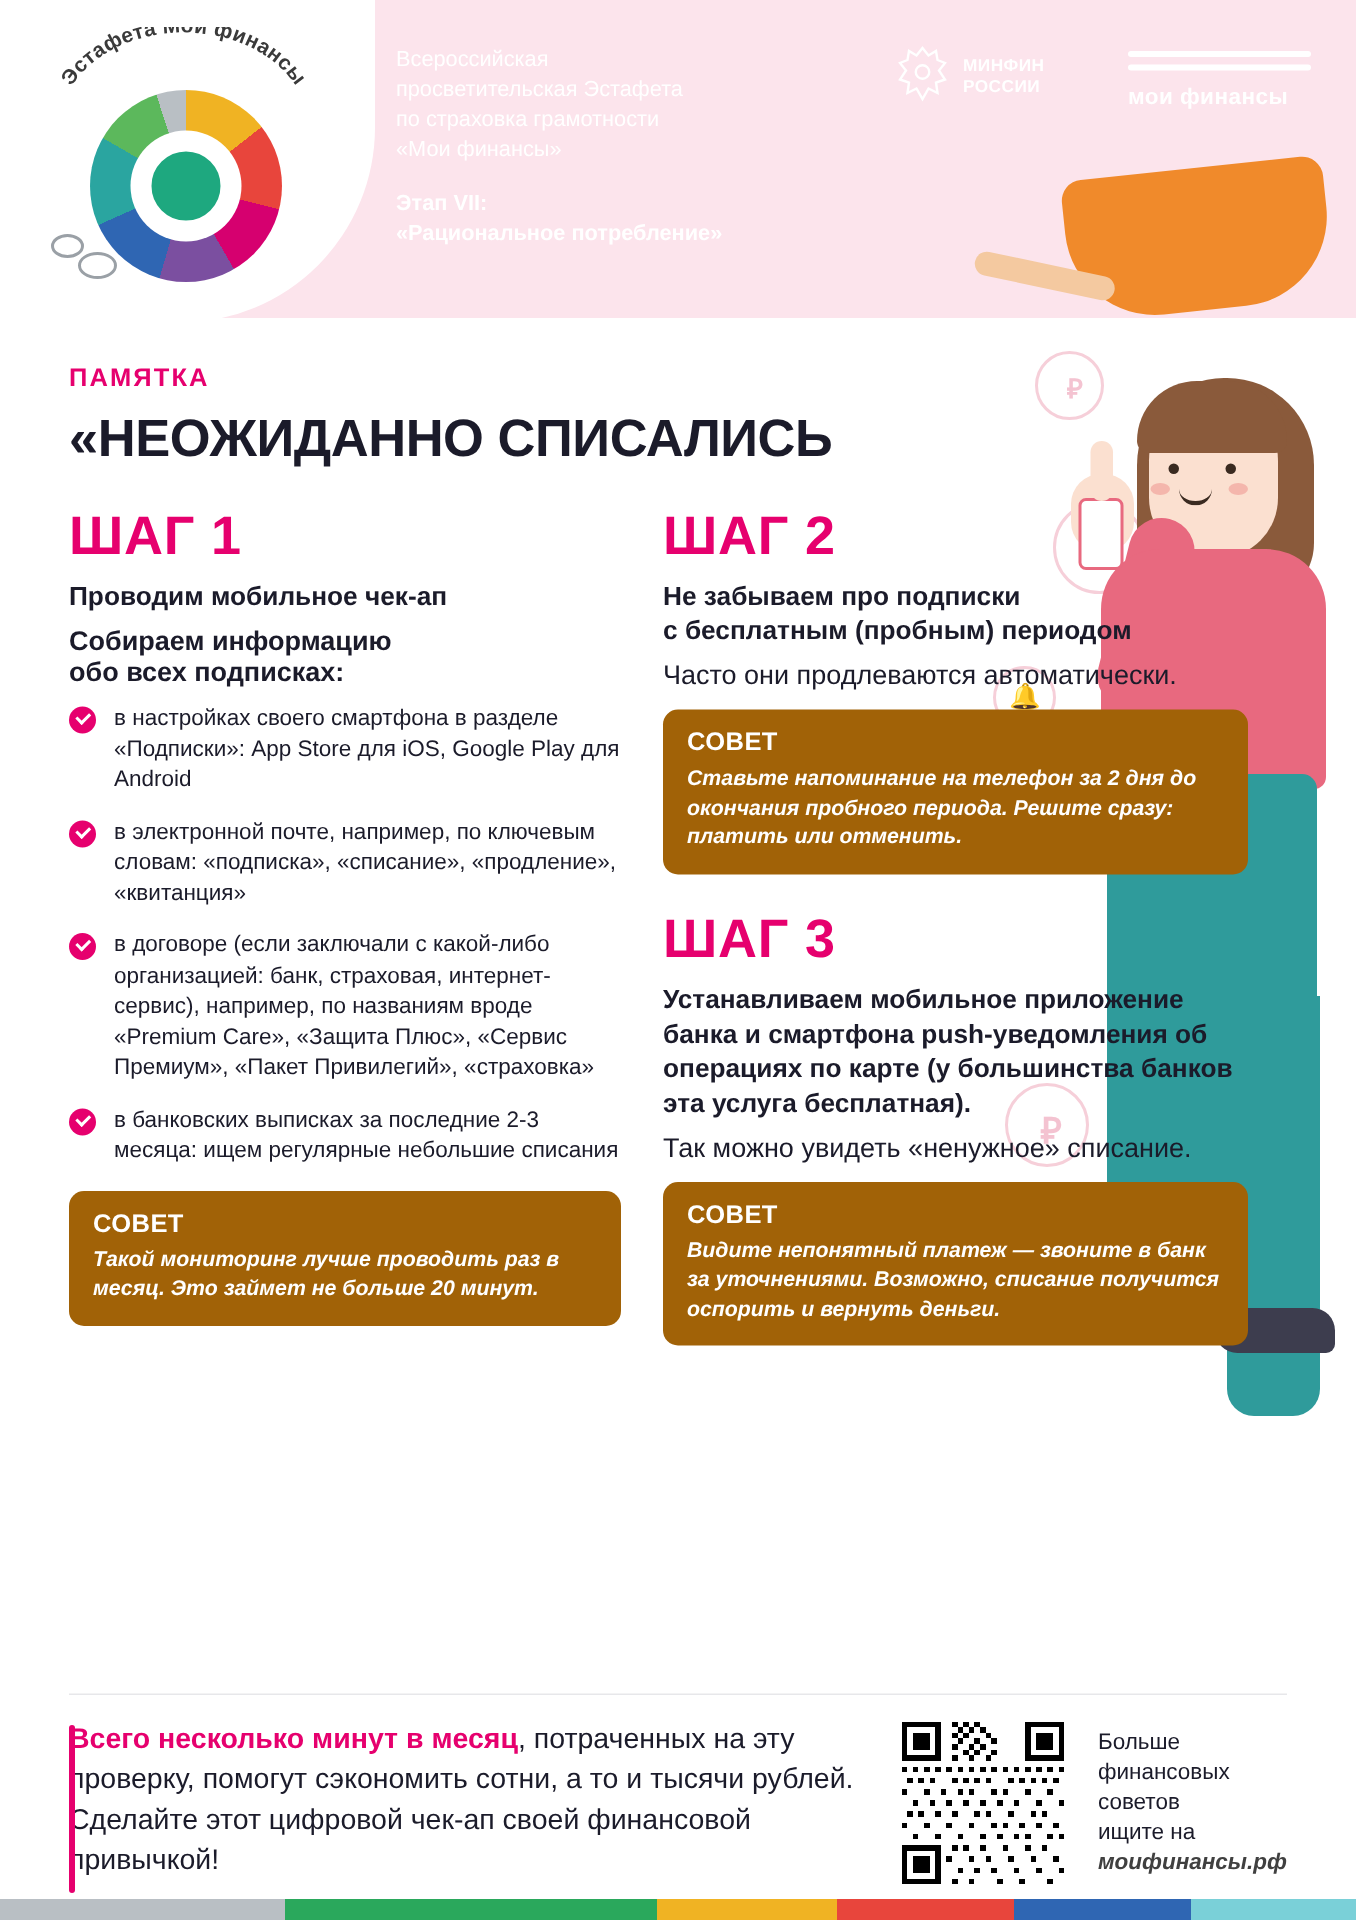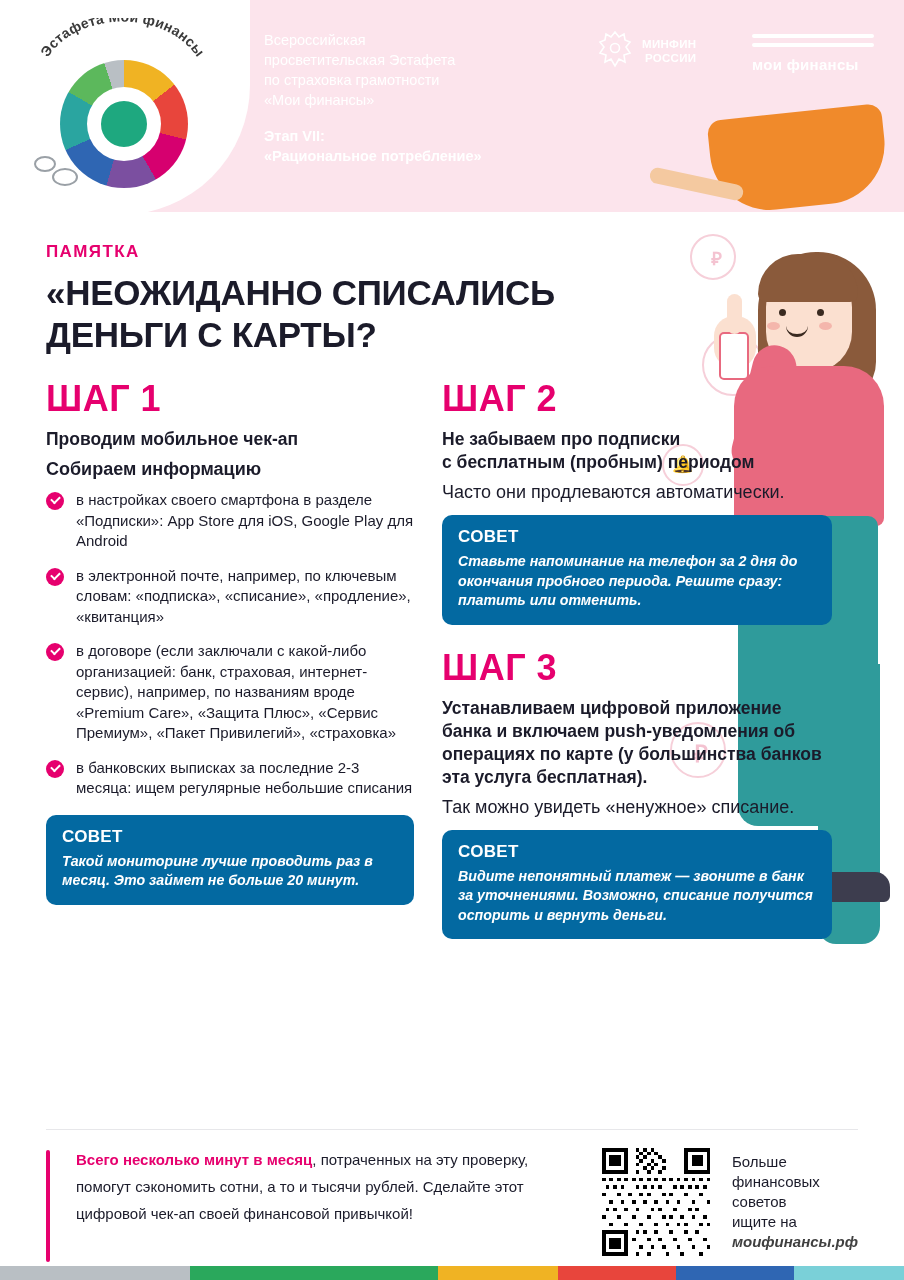--- a/index.html
+++ b/index.html
@@ -68,21 +68,21 @@
 
   .header-text {
     position: absolute; left: 264px; top: 30px;
     color: #ffffff; font-size: 14.5px; line-height: 20px;
   }
   .header-text .stage {
     margin-top: 16px; font-weight: bold; line-height: 20px;
   }
   .minfin {
     position: absolute; left: 598px; top: 30px;
-    display: flex; align-items: center; gap: 10px; text-align: right;
+    display: flex; align-items: center; gap: 10px;
   }
   .minfin-emblem { width: 34px; height: 42px; }
   .minfin-label { color:#ffffff; font-size: 11.5px; font-weight: bold; line-height:14px; letter-spacing:.3px;}
   .mf-logo { position:absolute; left: 752px; top: 34px; text-align: left; }
   .mf-bars { display:flex; flex-direction:column; gap:5px; margin-bottom: 9px;}
   .mf-bars i { display:block; width: 122px; height: 4px; background:#ffffff; border-radius:2px;}
   .mf-bars i:nth-child(2){ width: 122px; }
   .mf-name { color:#ffffff; font-size: 15px; font-weight: bold; letter-spacing:.3px;}
 
   
@@ -203,37 +203,37 @@
     width: 18px; height: 18px; border-radius: 50%;
     background: #e6006e;
   }
   .check::after{
     content:""; position:absolute; left:5px; top:4px;
     width:7px; height:4px; border-left:2px solid #fff; border-bottom:2px solid #fff;
     transform: rotate(-45deg);
   }
 
   .tip {
-    background:#0369a1; color:#ffffff; border-radius: 10px;
+    background:#a16207; color:#ffffff; border-radius: 10px;
     padding: 12px 16px 14px 16px; margin-top: 12px;
   }
   .tip-title { font-size: 17px; font-weight: bold; margin-bottom: 5px; letter-spacing:.3px;}
   .tip-body { font-size: 14.2px; line-height: 19.5px; font-style: italic; font-weight: bold; }
 
   .col.left .tip { margin-top: 16px; }
 
   
   .footer {
     position:absolute; left: 0; bottom: 22px; width: 904px;
     padding: 0 46px; display:flex; gap: 22px; align-items: flex-start;
   }
   .footer-bar { position:absolute; left: 46px; top: 4px; width: 4px; height: 112px; background:#e6006e; border-radius:2px;}
   .footer-text {
-    padding-left: 30px; width: 540px;
-    font-size: 15px; line-height: 27px; color:#1b1b2a;
+    padding-left: 0; width: 540px;
+    font-size: 19px; line-height: 27px; color:#1b1b2a;
   }
   .footer-text .hl { color:#e6006e; font-weight: bold; }
   .qr { width: 112px; height: 112px; margin-left: 10px; }
   .footer-right { font-size: 15px; line-height: 20px; color:#1b1b2a; padding-top: 6px;}
   .footer-right .site { color:#404040; font-weight: bold; font-style: italic; }
 
   .stripe { position:absolute; left:0; bottom:0; width:904px; height: 14px; display:flex;}
   .stripe i { display:block; height:100%; }
 
   .divider { position:absolute; left:46px; right:46px; bottom: 150px; height:1px; background:#e7e7ea;}
@@ -317,31 +317,31 @@
   <div class="woman-pants2"></div>
   <div class="shoe"></div>
 </div>
 
 <div class="content">
 
   <div class="memo-label">ПАМЯТКА</div>
 
   <div class="title">
     <div>«НЕОЖИДАННО СПИСАЛИСЬ</div>
-    <div>ДЕНЬГИ С КАРТЫ?</div>
   </div>
 
 
   <div class="cols">
 
     <div class="col left">
       <div class="step-title">ШАГ 1</div>
       <div class="step-head">Проводим мобильное чек-ап</div>
       <div class="step-sub bold">
         <div>Собираем информацию</div>
+        <div>обо всех подписках:</div>
       </div>
 
       <ul class="checks">
         <li>
           <span class="check"></span>
           <span>в настройках своего смартфона в разделе «Подписки»: App Store для iOS, Google Play для Android</span>
         </li>
         <li>
           <span class="check"></span>
           <span>в электронной почте, например, по ключевым словам: «подписка», «списание», «продление», «квитанция»</span>
@@ -369,21 +369,21 @@
         <div>с бесплатным (пробным) периодом</div>
       </div>
       <div class="step-sub">Часто они продлеваются автоматически.</div>
 
       <div class="tip">
         <div class="tip-title">СОВЕТ</div>
         <div class="tip-body">Ставьте напоминание на телефон за 2 дня до окончания пробного периода. Решите сразу: платить или отменить.</div>
       </div>
 
       <div class="step-title" style="margin-top:22px;">ШАГ 3</div>
-      <div class="step-head">Устанавливаем цифровой приложение банка и включаем push-уведомления об операциях по карте (у большинства банков эта услуга бесплатная).</div>
+      <div class="step-head">Устанавливаем мобильное приложение банка и смартфона push-уведомления об операциях по карте (у большинства банков эта услуга бесплатная).</div>
       <div class="step-sub">Так можно увидеть «ненужное» списание.</div>
 
       <div class="tip">
         <div class="tip-title">СОВЕТ</div>
         <div class="tip-body">Видите непонятный платеж — звоните в банк за уточнениями. Возможно, списание получится оспорить и вернуть деньги.</div>
       </div>
     </div>
   </div>
 </div>
 

